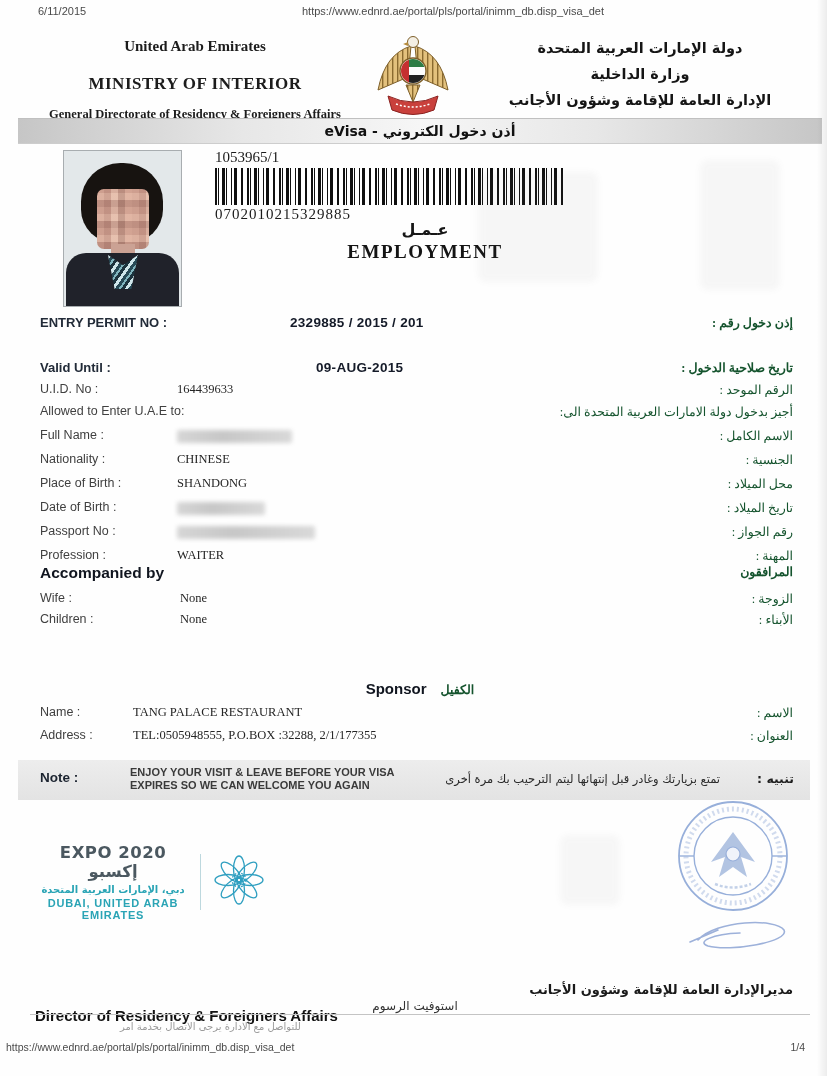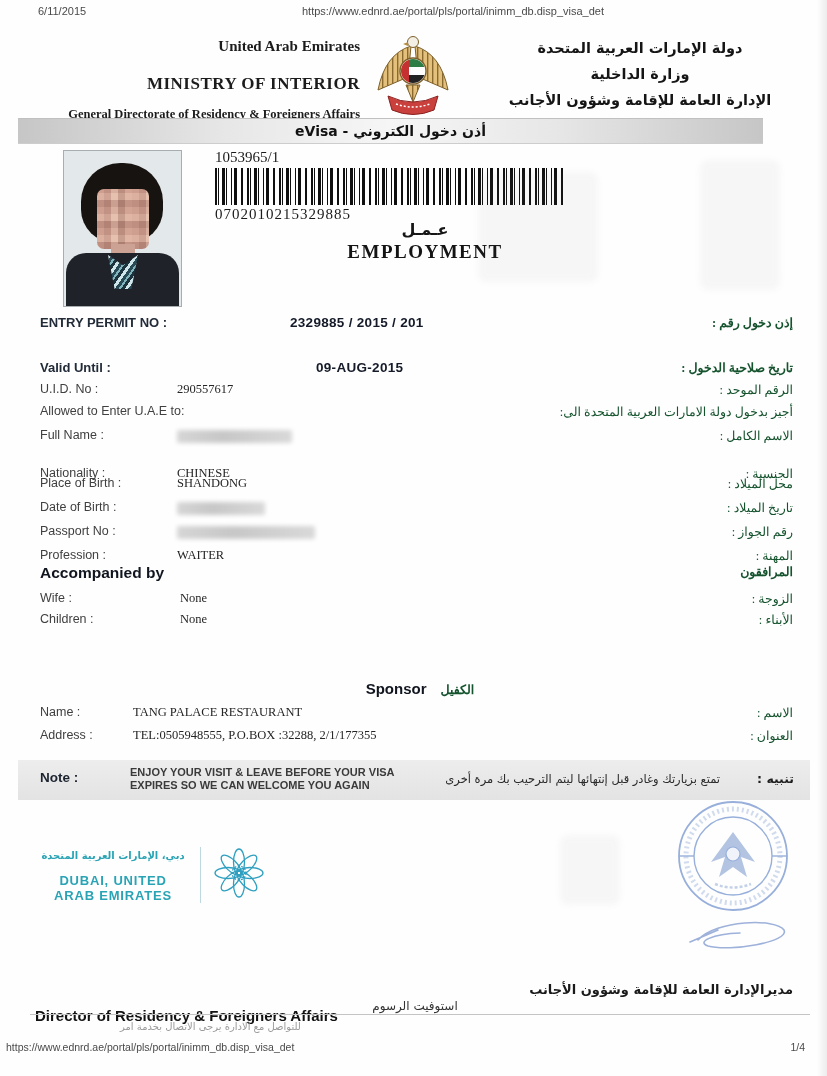--- a/index.html
+++ b/index.html
@@ -7,30 +7,30 @@
     position:relative;width:827px;height:1076px;margin:0 auto;
     background:#fefefe;overflow:hidden;
     font-family:"Liberation Sans",sans-serif;color:#2c3442;
   }
   .page::after{content:"";position:absolute;right:0;top:0;width:10px;height:100%;
     background:linear-gradient(90deg,rgba(0,0,0,0),rgba(0,0,0,.07));pointer-events:none;}
   .abs{position:absolute;}
   
   .meta{font-size:11px;color:#4a4a4a;}
   
-  .hdr-en{left:30px;top:38px;width:330px;text-align:right;
+  .hdr-en{left:30px;top:38px;width:330px;text-align:center;
     font-family:"Liberation Serif",serif;font-weight:bold;color:#1c1c1c;}
   .hdr-en .l1{font-size:15px;}
   .hdr-en .l2{font-size:17px;margin-top:19px;letter-spacing:.5px;}
   .hdr-en .l3{font-size:12.5px;margin-top:13px;}
   .hdr-ar{left:480px;top:40px;width:320px;text-align:center;direction:rtl;
     font-family:"DejaVu Sans",sans-serif;font-weight:bold;color:#151515;}
   .hdr-ar .l{font-size:14.5px;margin-bottom:10px;}
   
-  .banner{left:18px;top:118px;width:745px;height:24px;
+  .banner{left:18px;top:118px;width:804px;height:24px;
     background:linear-gradient(90deg,#c6c6c6,#e7e7e7 28%,#f6f6f6 50%,#e7e7e7 72%,#c6c6c6);
     border-top:1px solid #c0c0c0;border-bottom:1px solid #cdcdcd;
     display:flex;align-items:center;justify-content:center;
     font-family:"DejaVu Sans",sans-serif;font-weight:bold;font-size:14px;color:#111;direction:rtl;}
   
   .photo{left:63px;top:150px;width:117px;height:155px;background:#e3e8ea;
     border:1px solid #a8adb0;overflow:hidden;}
   .hair{position:absolute;left:17px;top:12px;width:82px;height:80px;background:#171310;
     border-radius:48% 48% 42% 42%;}
   .face{position:absolute;left:33px;top:38px;width:52px;height:60px;border-radius:7px;
@@ -80,21 +80,21 @@
     font-family:"DejaVu Sans",sans-serif;color:#1e1e1e;}
   .note-ar-txt{position:absolute;right:90px;top:12px;font-size:11.5px;direction:rtl;
     font-family:"DejaVu Sans",sans-serif;color:#2a2a2a;}
   
   .expo{left:38px;top:843px;display:flex;align-items:center;gap:12px;}
   .expo-text{width:150px;text-align:center;}
   .expo-l1{font-size:16.5px;font-weight:bold;color:#4b5860;letter-spacing:.5px;
     font-family:"DejaVu Sans",sans-serif;}
   .expo-l2{font-size:10px;font-weight:bold;margin-top:3px;direction:rtl;
     font-family:"DejaVu Sans",sans-serif;}
-  .expo-l3{font-size:13px;font-weight:bold;letter-spacing:.8px;margin-top:12px;}
+  .expo-l3{font-size:11px;font-weight:bold;letter-spacing:.8px;margin-top:2px;}
   .expo-sep{width:1px;height:56px;background:#bdd8de;}
   
   .dir-en{left:35px;top:988px;font-weight:bold;font-size:15px;color:#121212;margin-top:19px;}
   .dir-ar{right:34px;top:982px;direction:rtl;font-family:"DejaVu Sans",sans-serif;
     font-weight:bold;font-size:13px;color:#1a1a1a;}
   .fees{left:330px;top:999px;width:170px;text-align:center;direction:rtl;
     font-family:"DejaVu Sans",sans-serif;font-size:12px;color:#333;}
   .rule{left:30px;top:1014px;width:780px;height:1px;background:#c4c4c4;}
   .contact{left:120px;top:1021px;direction:rtl;font-family:"DejaVu Sans",sans-serif;
     font-size:10px;color:#9a9a9a;}
@@ -172,33 +172,33 @@
     <span class="valb" style="left:290px">2329885 / 2015 / 201</span>
     <span class="arb">إذن دخول رقم :</span>
   </div>
   <div class="row" style="top:360px">
     <span class="lblb">Valid Until :</span>
     <span class="valb" style="left:316px">09-AUG-2015</span>
     <span class="arb">تاريخ صلاحية الدخول :</span>
   </div>
   <div class="row" style="top:382px">
     <span class="lbl">U.I.D. No :</span>
-    <span class="val" style="left:177px">290557617</span>
+    <span class="val" style="left:177px">164439633</span>
     <span class="ar">الرقم الموحد :</span>
   </div>
   <div class="row" style="top:428px">
     <span class="lbl">Full Name :</span>
     <span class="redact" style="left:177px;top:2px;width:115px"></span>
     <span class="ar">الاسم الكامل :</span>
   </div>
   <div class="row" style="top:404px">
     <span class="lbl">Allowed to Enter U.A.E to:</span>
     <span class="ar">أجيز بدخول دولة الامارات العربية المتحدة الى:</span>
   </div>
-  <div class="row" style="top:466px">
+  <div class="row" style="top:452px">
     <span class="lbl">Nationality :</span>
     <span class="val" style="left:177px">CHINESE</span>
     <span class="ar">الجنسية :</span>
   </div>
   <div class="row" style="top:476px">
     <span class="lbl">Place of Birth :</span>
     <span class="val" style="left:177px">SHANDONG</span>
     <span class="ar">محل الميلاد :</span>
   </div>
   <div class="row" style="top:500px">
@@ -252,20 +252,21 @@
     <div class="note-en">
       <div>ENJOY YOUR VISIT &amp; LEAVE BEFORE YOUR VISA</div>
       <div>EXPIRES SO WE CAN WELCOME YOU AGAIN</div>
     </div>
     <span class="note-ar-txt">تمتع بزيارتك وغادر قبل إنتهائها ليتم الترحيب بك مرة أخرى</span>
     <span class="note-ar-lbl">تنبيه :</span>
   </div>
 
   <div class="abs expo">
     <div class="expo-text">
+      <div class="expo-l1">EXPO 2020 إكسبو</div>
       <div class="expo-l2" style="color:#2aa4b5">دبي، الإمارات العربية المتحدة</div>
       <div class="expo-l3" style="color:#2aa4b5">DUBAI, UNITED ARAB EMIRATES</div>
     </div>
     <div class="expo-sep"></div>
     <span>
       <svg width="52" height="60" viewBox="0 0 52 60">
         <g transform="translate(26,30)" stroke="#2f9fc0" fill="none" stroke-width="1.3">
           <g>
               <ellipse rx="5.5" ry="13" transform="rotate(0) translate(0,-11)"></ellipse>
             </g>

